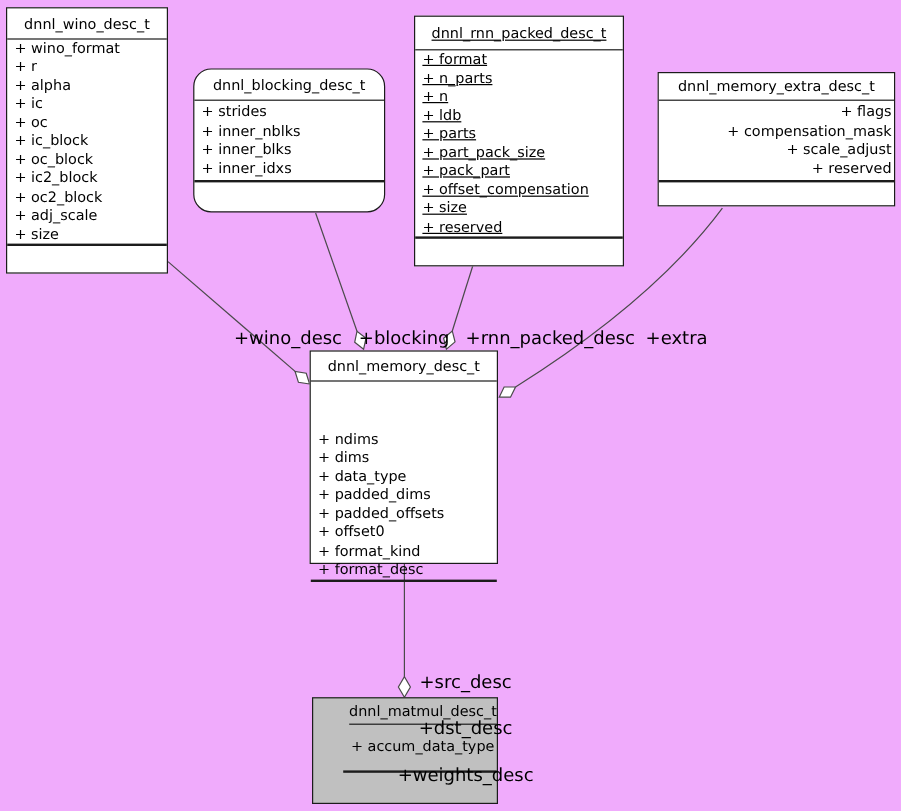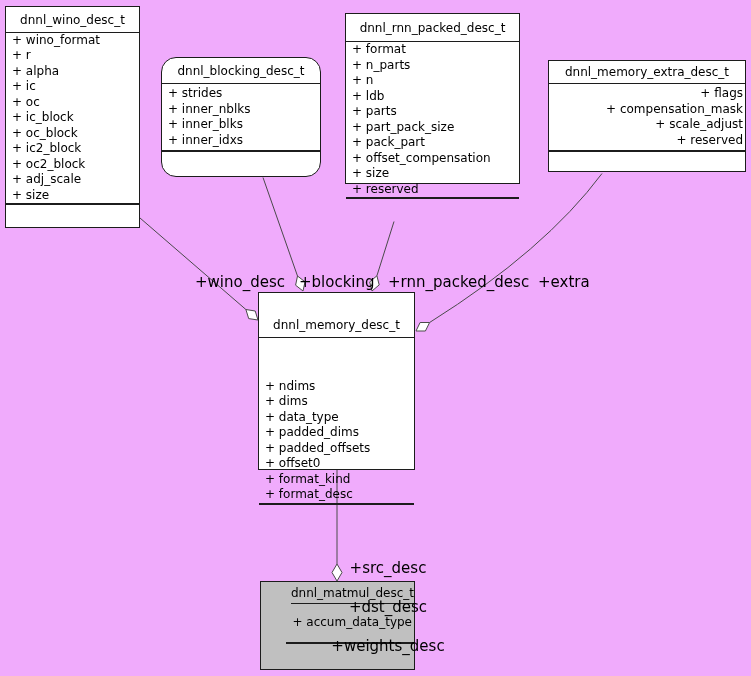--- a/index.html
+++ b/index.html
@@ -36,26 +36,26 @@
     box-sizing:border-box;
   }
   .uml-attr{line-height:15.5px;white-space:pre;}
   .uml-empty{flex:1 1 auto;}
 
   
   #box-wino    {left:5px;  top:6px;   width:135px;height:222px;}
   #box-wino    .uml-title{height:25px;}  #box-wino    .uml-attrs{height:172px;}
   #box-blocking{left:161px;top:57px;  width:160px;height:120px;border-radius:15px;}
   #box-blocking.uml-class .uml-title{height:25px;} #box-blocking .uml-attrs{height:68px;}
-  #box-rnn     {left:345px;top:13px;  width:175px;height:171px;}
+  #box-rnn     {left:345px;top:13px;  width:175px;height:209px;text-decoration:underline;}
   #box-rnn     .uml-title{height:27px;}  #box-rnn     .uml-attrs{height:157px;}
   #box-extra   {left:548px;top:60px;  width:198px;height:112px;}
   #box-extra   .uml-title{height:22px;}  #box-extra   .uml-attrs{height:68px;text-align:right;}
   #box-memory  {left:258px;top:292px; width:157px;height:178px;}
-  #box-memory  .uml-title{height:24px;margin-top:20px;}  #box-memory  .uml-attrs{height:127px;margin-top:40px;}
+  #box-memory  .uml-title{height:24px;}  #box-memory  .uml-attrs{height:127px;margin-top:40px;}
   #box-matmul  {left:260px;top:581px; width:155px;height:89px;}
   #box-matmul  .uml-title{height:21px;}  #box-matmul  .uml-attrs{height:40px;}
 
   .edge-label{
     position:absolute;
     font-size:15px;
     line-height:14px;
     white-space:pre;
     margin-top:24px;
   }

